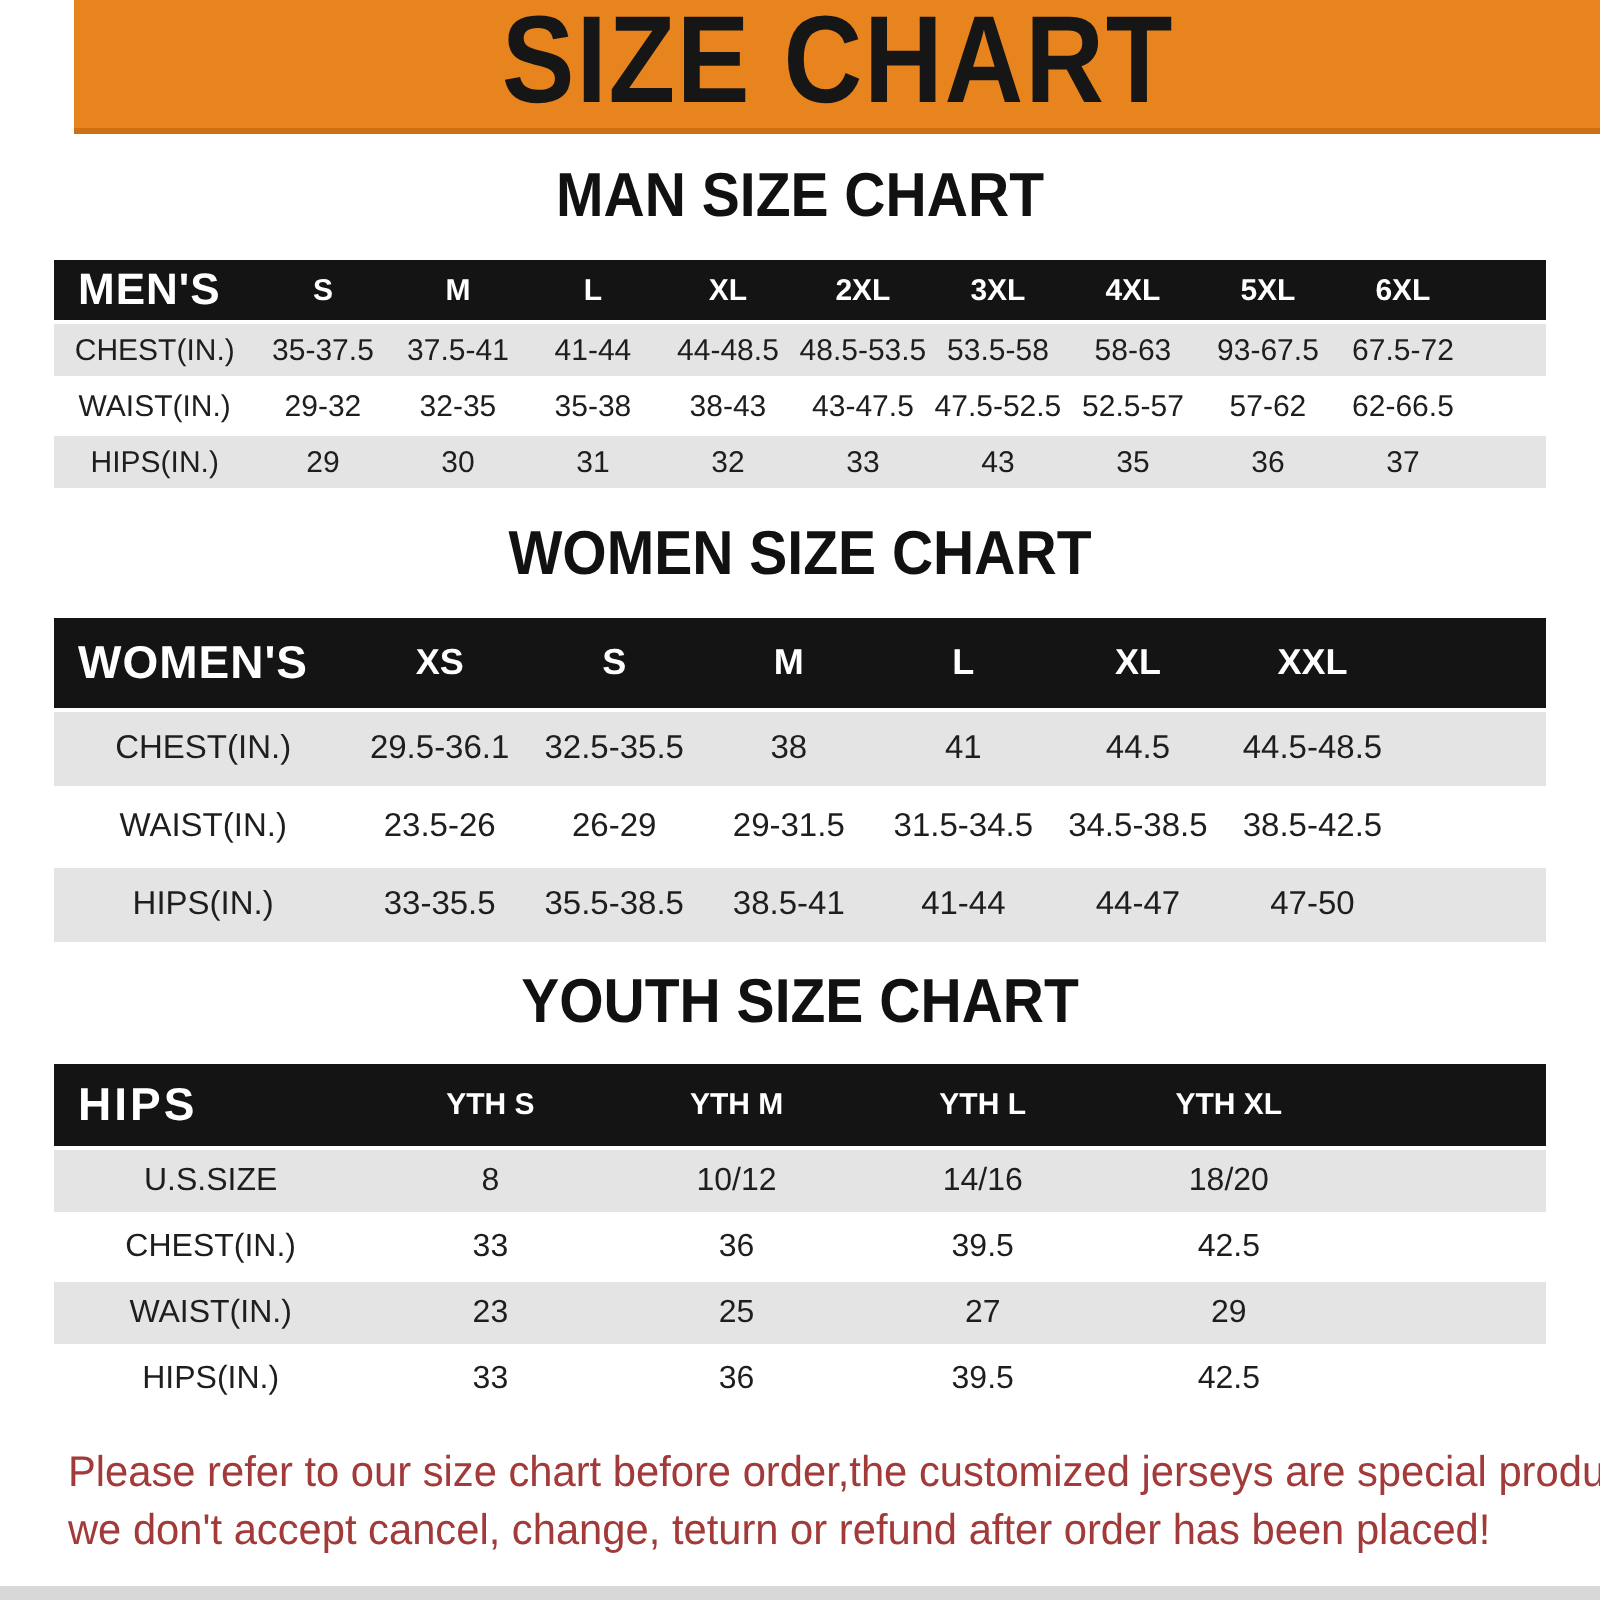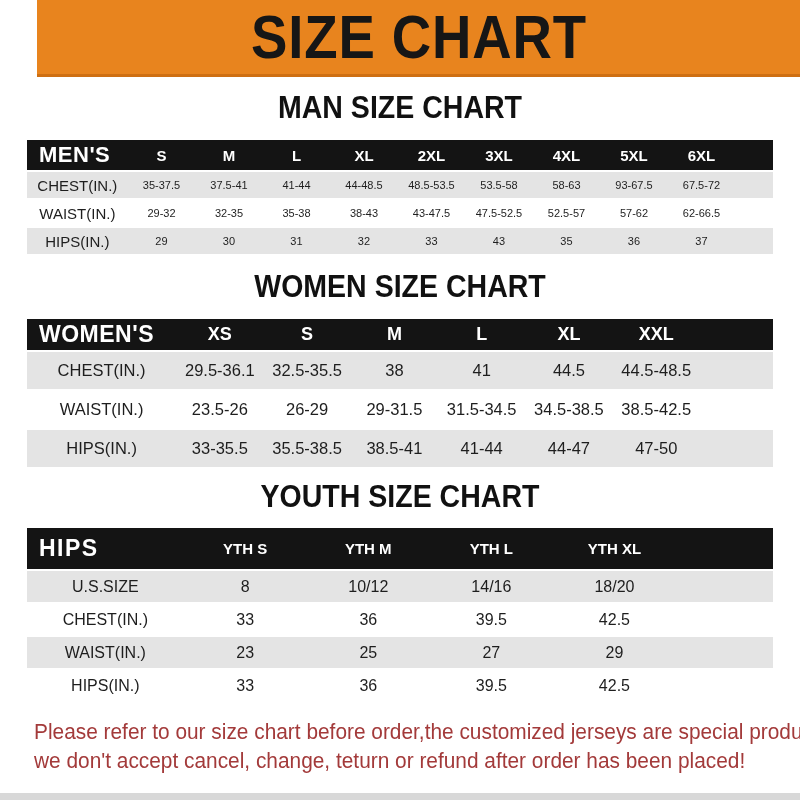--- a/index.html
+++ b/index.html
@@ -18,25 +18,24 @@
   html, body { width: 800px; }
   body {
     height: 800px;
     position: relative;
     background: #FFFFFF;
     overflow: hidden;
     font-family: "Liberation Sans", sans-serif;
   }
   
   .banner {
-    height: 77px;
+    height: 67px;
     background: var(--banner-bg);
     border-bottom: 3px solid var(--banner-border);
     display: flex;
-    align-items: center;
     justify-content: center;
     margin-left: 37px;
   }
   .banner-title {
     font-size: 62px;
     font-weight: bold;
     color: var(--banner-text);
     line-height: 1;
     letter-spacing: 1px;
     transform: scaleX(0.88);
@@ -79,24 +78,24 @@
   tbody td {
     text-align: center;
     vertical-align: middle;
     color: var(--table-text);
     white-space: nowrap;
   }
   tbody tr:nth-child(odd) td { background: var(--row-stripe); }
   
   .t-men thead th { height: 30px; font-size: 15px; }
   .t-men thead th.corner { font-size: 22px; }
-  .t-men tbody td { height: 26px; font-size: 11px; }
+  .t-men tbody td { height: 26px; font-size: 15px; }
   .t-men tbody td.rowlabel { font-size: 15px; }
   
-  .t-women thead th { height: 31px; font-size: 18px; }
+  .t-women thead th { height: 45px; font-size: 18px; }
   .t-women thead th.corner { font-size: 23px; }
   .t-women tbody td { height: 37px; font-size: 16.5px; }
   .t-women tbody td.rowlabel { font-size: 16.5px; }
   
   .t-youth thead th { height: 41px; font-size: 15px; }
   .t-youth thead th.corner { font-size: 23px; letter-spacing: 1.5px; }
   .t-youth tbody td { height: 31px; font-size: 16px; }
   .t-youth tbody td.rowlabel { font-size: 16px; }
   
   .footer-note {

